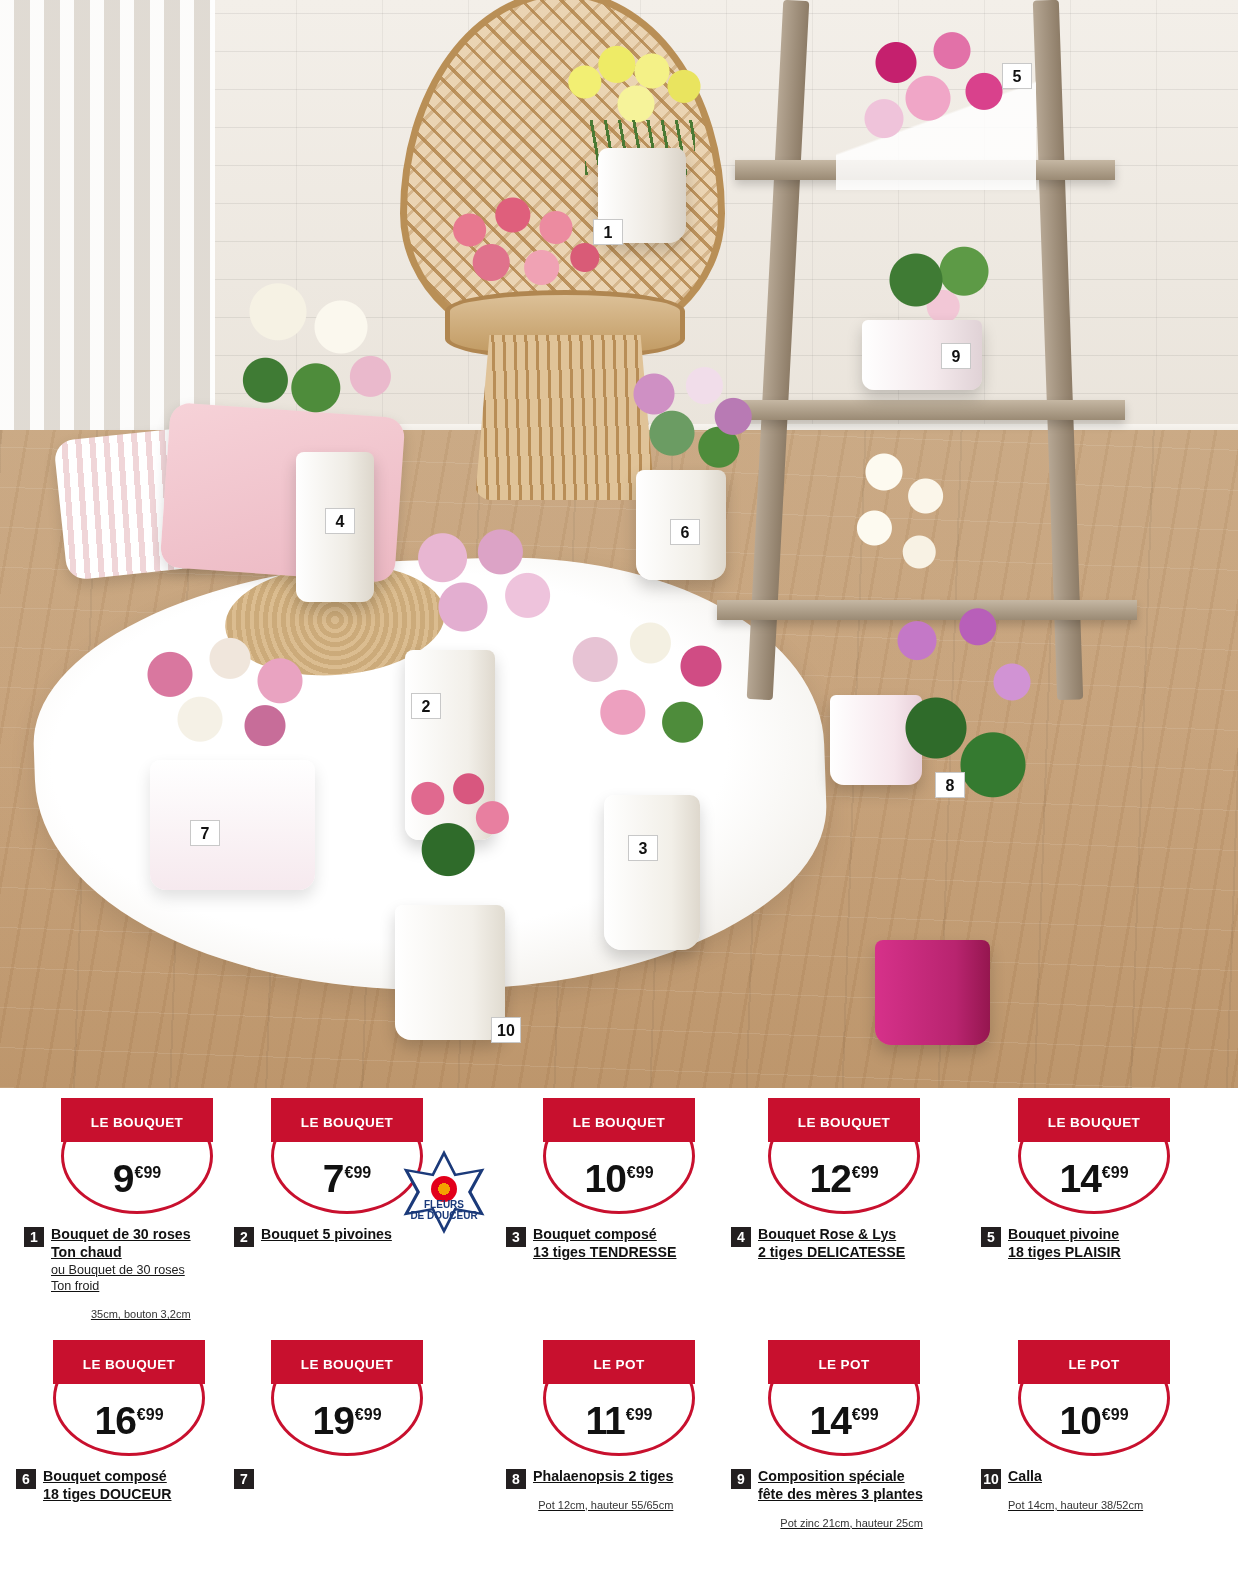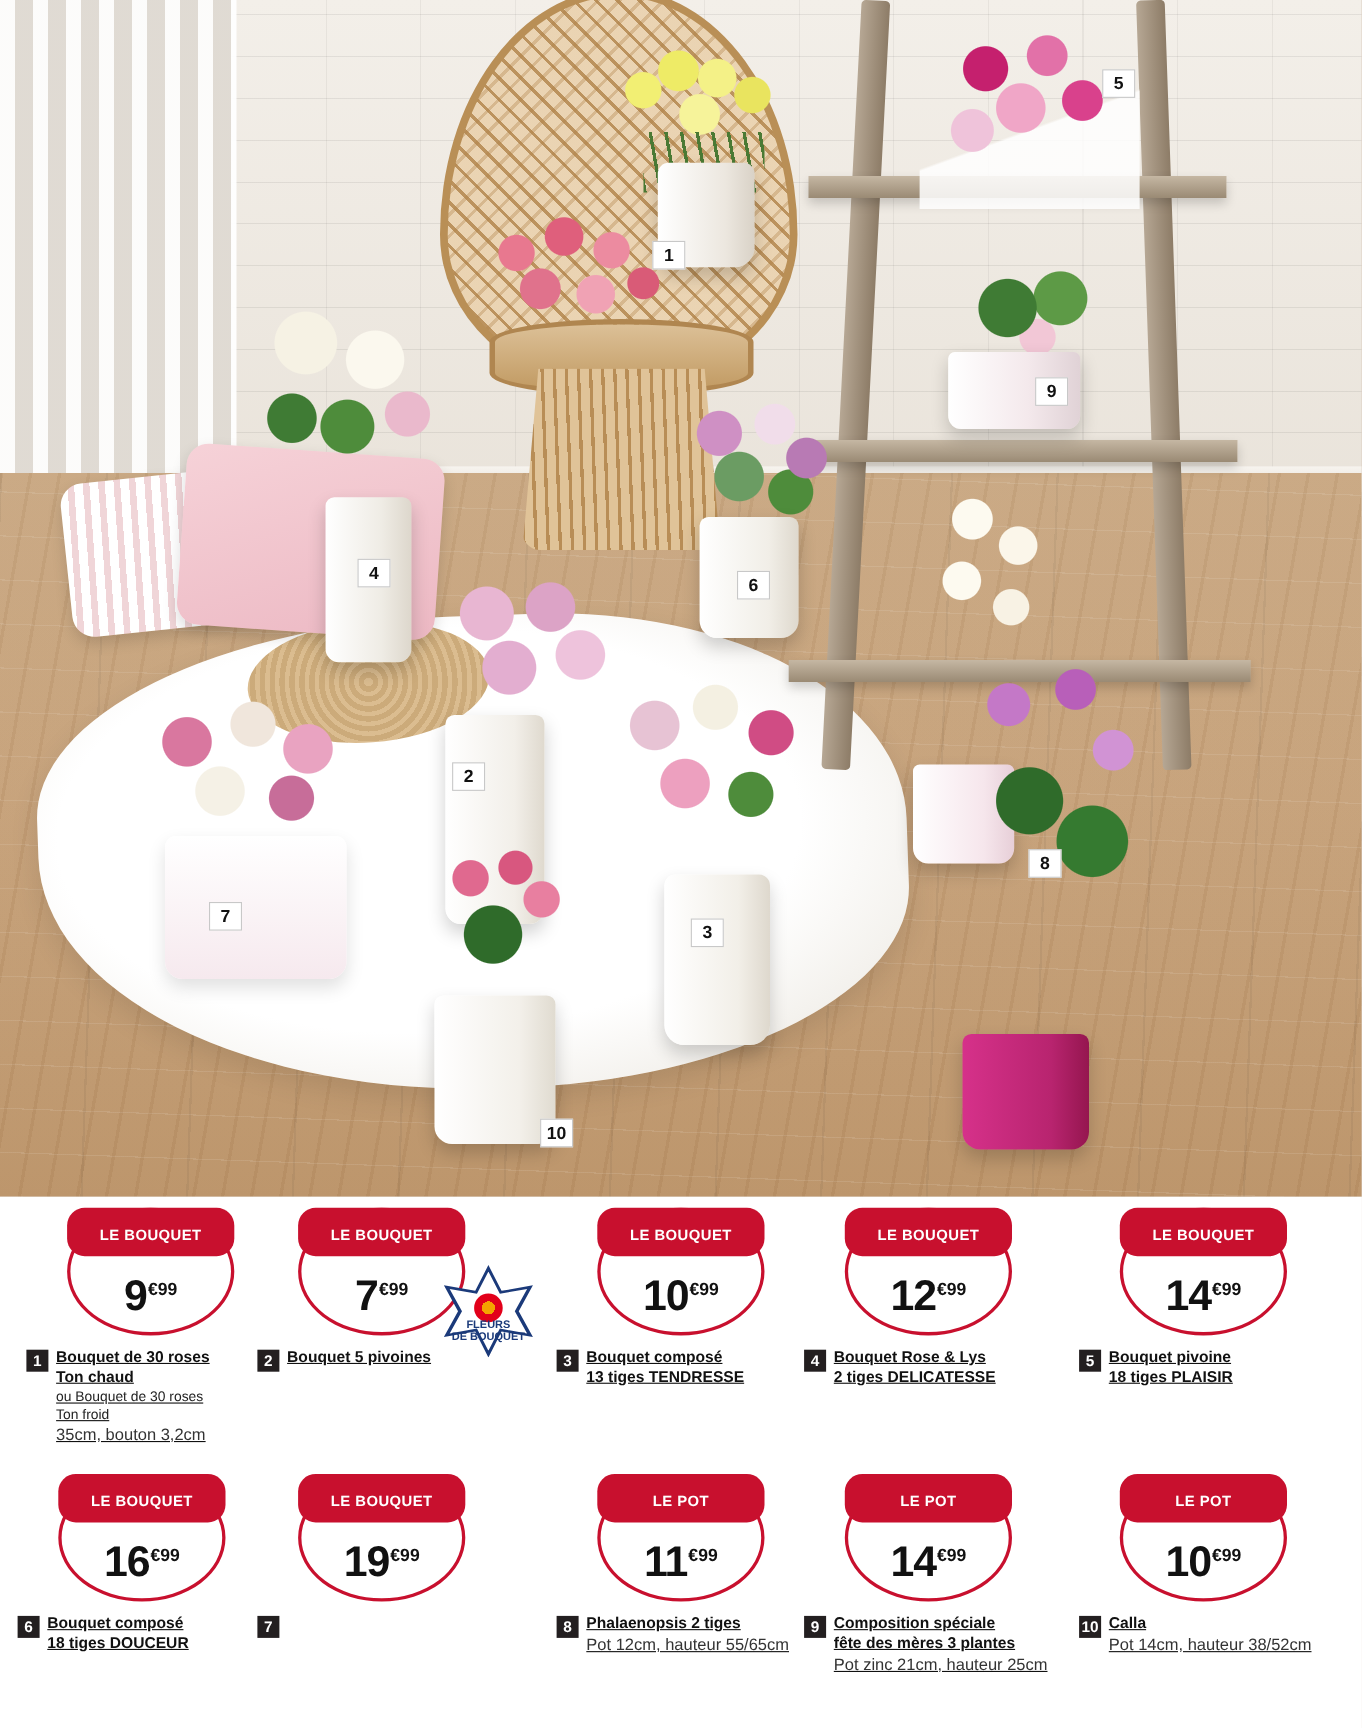--- a/index.html
+++ b/index.html
@@ -157,41 +157,40 @@
     border:3px solid #c8102e;
     overflow:hidden;
   }
   .price-circle .cap{
     position:absolute; left:0; top:0; width:100%; height:44px;
     background:#c8102e;
     color:#fff;
     font-size:13.5px; font-weight:700; letter-spacing:.4px;
     display:flex; align-items:center; justify-content:center;
     padding-top:4px;
-    border-radius:16px;
   }
   .price-circle .amount{
     position:absolute; left:0; top:46px; width:100%; height:70px;
     display:flex; align-items:center; justify-content:center;
     color:#111;
   }
   .price-circle .euros{ font-size:39px; font-weight:700; letter-spacing:-1px; font-family:"Liberation Sans", sans-serif;}
   .price-circle .cents{ font-size:16px; font-weight:700; margin-left:1px; margin-top:-12px; }
 
   .desc{ margin-top:12px; padding-left:6px; display:flex; gap:7px; align-items:flex-start; }
   .num{
     flex:0 0 auto;
     width:20px; height:20px; line-height:20px; text-align:center;
     background:#231f20; color:#fff; font-size:14px; font-weight:700;
     margin-top:1px;
   }
   .desc-txt{ font-size:14.2px; line-height:1.25; color:#111;text-decoration:underline; }
   .desc-txt .b{ font-weight:700; }
   .desc-txt .sub{ display:block; font-size:12.6px; font-weight:400; color:#222; margin-top:1px;}
-  .desc-txt .small{ display:block; font-size:15px; color:#333; margin-top:1px;}
+  .desc-txt .small{ display:block; font-size:11px; color:#333; margin-top:13px;text-align:right;}
 
   
   .fdf{
     position:absolute; left:170px; top:52px; width:92px; height:84px;
   }
   .fdf .star{
     position:absolute; inset:0;
     background:#ffffff;
     clip-path: polygon(50% 0%, 63% 28%, 94% 22%, 80% 50%, 94% 78%, 63% 72%, 50% 100%, 37% 72%, 6% 78%, 20% 50%, 6% 22%, 37% 28%);
     border:0;
@@ -389,21 +388,21 @@
           <span class="euros">7</span>
           <span class="cents">€99</span>
         </div>
       </div>
       <div class="fdf">
         <div class="star"></div>
         <div class="inner"></div>
         <div class="flower"></div>
         <div class="txt">
           <span>FLEURS</span><br>
-          <span>DE BOUQUET</span>
+          <span>DE DOUCEUR</span>
         </div>
       </div>
       <div class="desc">
         <div class="num">2</div>
         <div class="desc-txt">
           <span class="b">Bouquet 5 pivoines</span>
         </div>
       </div>
     </div>
 

